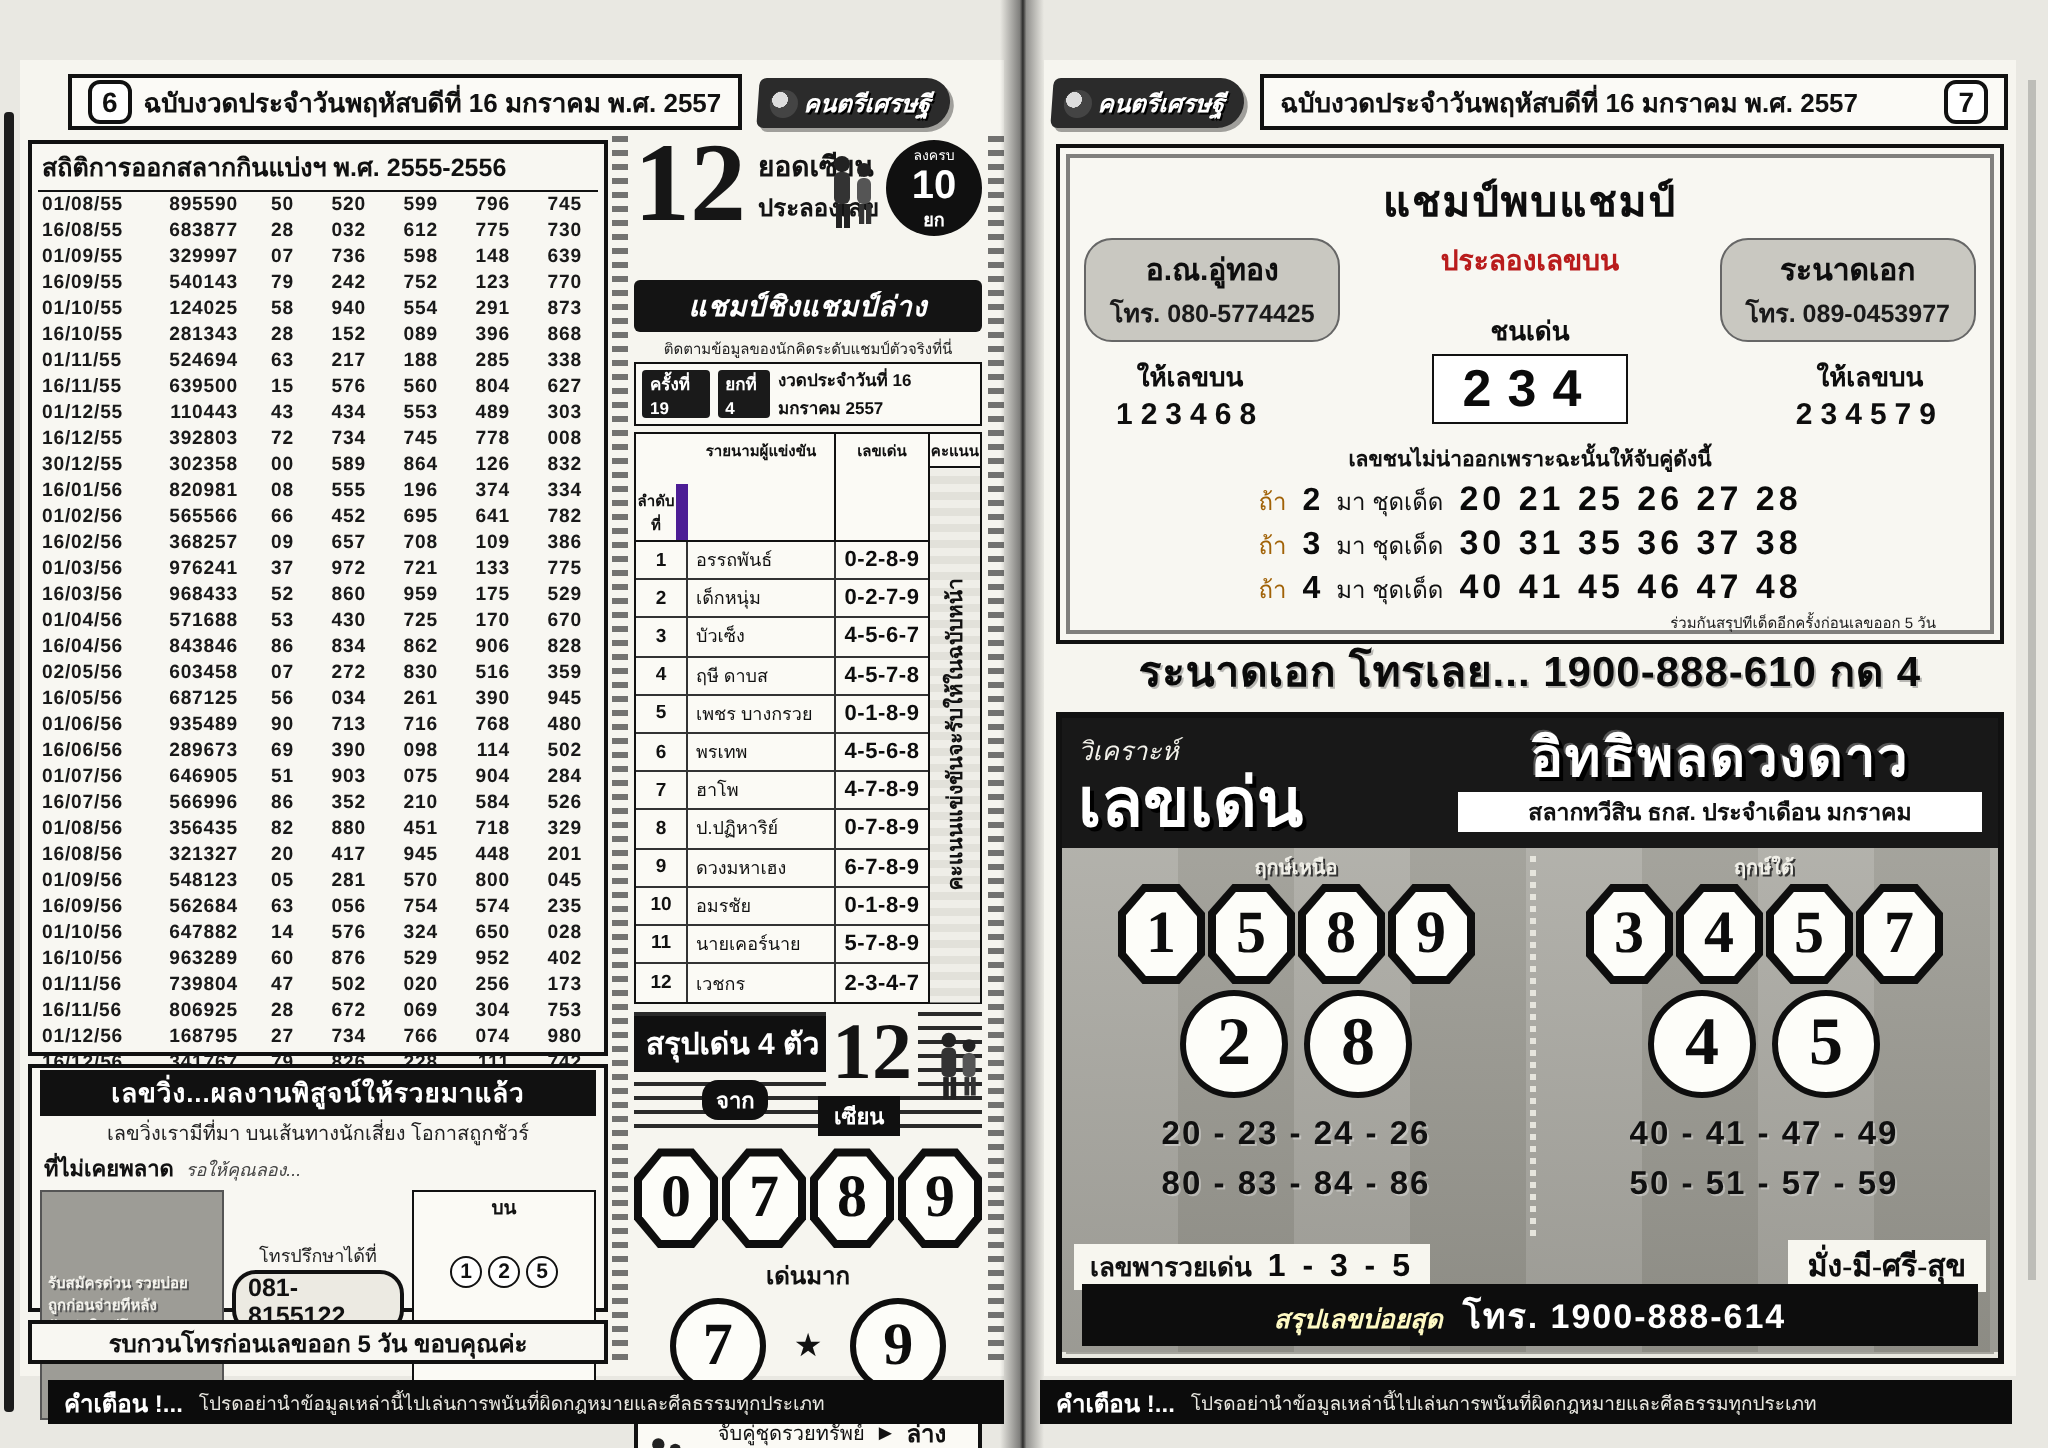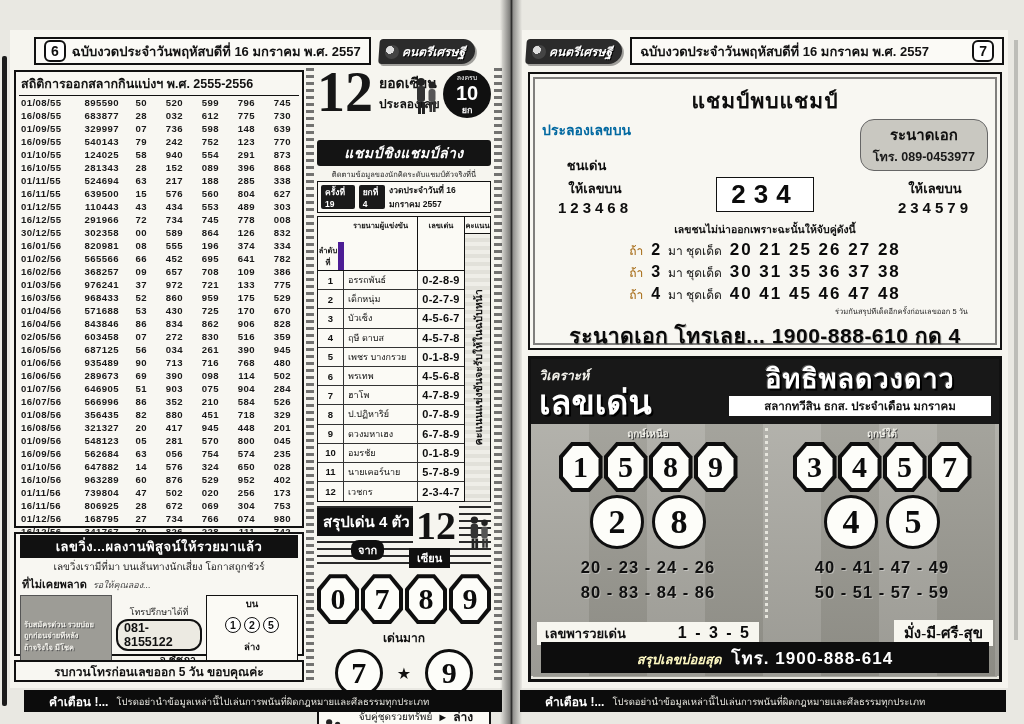--- a/index.html
+++ b/index.html
@@ -43,21 +43,21 @@
   .run-line3{display:flex;gap:6px;align-items:baseline;padding:0 2px;}
   .run-line3 b{font-size:11px;color:#111;}
   .run-line3 i{font-size:9px;color:#444;}
   .run-bottom{display:flex;gap:4px;align-items:stretch;margin-top:2px;}
   .promo{width:92px;background:#9d9c96;border:1px solid #555;padding:2px 3px;display:flex;flex-direction:column;justify-content:center;}
   .promo div{color:#f3f2ec;font-weight:bold;font-size:7.5px;text-shadow:1px 1px 0 #555;line-height:1.5;white-space:nowrap;}
   .consult{flex:1;display:flex;flex-direction:column;align-items:center;justify-content:center;}
   .consult-label{font-size:9px;color:#222;}
   .phone-chip{border:2px solid #111;border-radius:12px;font-weight:bold;font-size:12.5px;padding:0 6px;color:#111;background:#eceae2;}
   .teacher{font-weight:bold;font-size:10.5px;color:#111;align-self:flex-end;margin-right:6px;}
-  .updown{width:92px;border:1px solid #111;display:flex;flex-direction:column;align-items:center;justify-content:center;gap:6px;background:#fbfaf5;}
+  .updown{width:92px;border:1px solid #111;display:flex;flex-direction:column;align-items:center;justify-content:center;gap:17px;background:#fbfaf5;}
   .ud-label{font-weight:bold;font-size:9.5px;color:#111;}
   .digit-circles{display:flex;gap:3px;}
   .dcirc{width:16px;height:16px;border:1.5px solid #111;border-radius:50%;display:flex;align-items:center;justify-content:center;
          font-weight:bold;font-size:10.5px;color:#111;background:#fff;}
   .run-footer{position:absolute;left:4px;top:630px;width:290px;height:22px;border:2px solid #111;background:#f8f7f2;
               display:flex;align-items:center;justify-content:center;font-weight:bold;font-size:12px;color:#111;}
 
   
   .contest{position:absolute;left:296px;top:38px;width:196px;height:616px;}
   .orn{position:absolute;top:0;width:8px;height:100%;
@@ -116,78 +116,78 @@
   .star{font-size:16px;color:#111;}
   .pairbox{border:2px solid #111;margin-top:6px;padding:2px 4px 3px;background:#fbfaf5;display:flex;gap:4px;}
   .pair-right{flex:1;}
   .pair-label{display:flex;align-items:center;gap:5px;justify-content:center;}
   .pair-label .pl{font-size:10px;color:#111;}
   .pair-label .arrow{font-size:11px;color:#111;}
   .pair-label .lw{font-weight:bold;font-size:12px;color:#111;}
   .pair-nums{font-family:"Liberation Serif","DejaVu Serif",serif;font-weight:bold;font-size:17px;color:#0c0c0c;text-align:center;line-height:1.25;letter-spacing:.5px;}
 
   
-  .champ{position:absolute;left:6px;top:42px;width:474px;height:278px;border:2px solid #111;background:#f8f7f2;
+  .champ{position:absolute;left:6px;top:42px;width:474px;height:250px;border:2px solid #111;background:#f8f7f2;
          box-shadow:inset 0 0 0 3px #f8f7f2, inset 0 0 0 5px rgba(30,30,30,.55);padding:10px 12px 6px;}
   .champ-title{text-align:center;font-weight:bold;font-size:21px;color:#0e0e0e;letter-spacing:1px;}
   .champ-cols{display:flex;justify-content:space-between;align-items:flex-start;margin-top:2px;}
   .pill{background:#c9c8c1;border:1.5px solid #666;border-radius:14px;padding:3px 12px;text-align:center;}
   .pill .pn{font-weight:bold;font-size:15px;color:#0e0e0e;}
   .pill .pp{font-weight:bold;font-size:12.5px;color:#1a1a1a;}
   .champ-mid{text-align:center;}
-  .champ-mid .cm1{font-weight:bold;font-size:14px;color:#0369a1;text-align:right;}
+  .champ-mid .cm1{font-weight:bold;font-size:14px;color:#b91c1c;text-align:right;}
   .champ-mid .cm2{font-weight:bold;font-size:13px;color:#0e0e0e;margin-top:14px;}
   .give-row{display:flex;justify-content:space-between;align-items:center;margin-top:2px;padding:0 16px;}
   .give{text-align:center;}
   .give .gl{font-weight:bold;font-size:13px;color:#0e0e0e;}
   .give .gd{font-weight:bold;font-size:15px;color:#0e0e0e;letter-spacing:4px;}
   .vs-box{border:1.5px solid #111;background:#fff;padding:1px 14px;font-weight:bold;font-size:26px;color:#0b0b0b;letter-spacing:8px;margin-top:-6px;}
   .champ-note{text-align:center;font-weight:bold;font-size:10.5px;color:#111;margin-top:5px;}
   .ifrow{display:flex;align-items:baseline;justify-content:center;gap:8px;margin-top:2px;}
   .ifrow .w1{font-size:12px;color:#a16207;}
   .ifrow .d{font-weight:bold;font-size:16px;color:#0b0b0b;}
   .ifrow .w2{font-size:12px;color:#111;}
   .ifrow .set{font-weight:bold;font-size:17px;color:#0a0a0a;letter-spacing:2px;}
   .champ-small{text-align:right;font-size:7.5px;color:#222;padding-right:20px;margin-top:1px;}
   .hotline{text-align:center;font-weight:bold;font-size:21px;color:#0a0a0a;margin-top:2px;letter-spacing:.5px;text-shadow:1px 1px 0 rgba(0,0,0,.25);}
 
   
   .stars{position:absolute;left:6px;top:326px;width:474px;height:326px;border:3px solid #111;background:#a5a49d;
          box-shadow:inset 0 0 0 2px #e9e8e0;}
   .stars-head{display:flex;background:#181818;padding:6px 8px 4px;}
   .sh-left{width:190px;}
-  .sh-l1{color:#f2f1ea;font-style:italic;font-weight:bold;font-size:13px;}
+  .sh-l1{color:#f2f1ea;font-style:italic;font-weight:normal;font-size:13px;}
   .sh-l2{color:#fff;font-weight:bold;font-size:34px;line-height:1;font-family:"Liberation Serif","DejaVu Serif",serif;text-shadow:2px 2px 0 #000;}
   .sh-right{flex:1;text-align:center;}
   .sh-r1{color:#fff;font-weight:bold;font-size:27px;line-height:1.05;letter-spacing:1px;text-shadow:2px 2px 0 #000,-1px -1px 0 #555;}
   .sh-r2{background:#fff;color:#111;font-weight:bold;font-size:11.5px;margin-top:3px;padding:1px 2px;}
   .stars-body{position:relative;height:calc(100% - 68px);
      background:
        linear-gradient(180deg,rgba(255,255,255,.12),rgba(0,0,0,.08)),
        repeating-linear-gradient(90deg,#a8a7a0 0 58px,#98978f 58px 116px);}
   .dotline{position:absolute;left:50%;top:4px;bottom:58px;border-left:3px dotted #e6e5dd;}
   .sgroup{position:absolute;top:2px;width:226px;}
   .sgroup.gl{left:4px;} .sgroup.gr{right:4px;}
   .slabel{text-align:center;font-weight:bold;font-size:10px;color:#f0efe8;text-shadow:1px 1px 0 #333;}
   .s-oct{display:flex;justify-content:center;gap:1px;margin-top:1px;}
   .s-oct .oct{width:44px;height:50px;}
   .s-circ{display:flex;justify-content:center;gap:8px;margin-top:3px;}
   .s-circ .bigcirc{width:54px;height:54px;font-size:34px;background:#fdfdf9;}
   .s-nums{margin-top:6px;text-align:center;font-weight:bold;font-size:16.5px;color:#101010;line-height:1.5;letter-spacing:1px;text-shadow:1px 1px 0 rgba(255,255,255,.35);}
   .lucky-row{position:absolute;left:6px;right:6px;bottom:30px;display:flex;justify-content:space-between;align-items:center;}
   .lucky{background:#f7f6ef;padding:1px 8px;display:flex;align-items:baseline;gap:8px;}
   .lucky .ll{font-weight:bold;font-size:13px;color:#111;}
-  .lucky .ld{font-weight:bold;font-size:16px;color:#0a0a0a;letter-spacing:2px;margin-left:44px;}
+  .lucky .ld{font-weight:bold;font-size:16px;color:#0a0a0a;letter-spacing:2px;}
   .bless{background:#f7f6ef;padding:1px 10px;font-weight:bold;font-size:15px;color:#0d0d0d;font-family:"Liberation Serif","DejaVu Serif",serif;}
   .sum-strip{position:absolute;left:10px;right:10px;bottom:3px;background:#0d0d0d;display:flex;justify-content:center;align-items:baseline;gap:10px;padding:2px 0;}
   .sum-strip .s1{color:#fef9c3;font-weight:bold;font-style:italic;font-size:13px;}
   .sum-strip .s2{color:#fff;font-weight:bold;font-size:17px;letter-spacing:1px;}
 
   
-  .warn{position:absolute;top:690px;height:22px;background:#0c0c0c;display:flex;align-items:center;gap:8px;padding:0 25px;}
+  .warn{position:absolute;top:690px;height:22px;background:#0c0c0c;display:flex;align-items:center;gap:8px;padding:0 8px;}
   .warn.wl{left:24px;width:478px;}
   .warn.wr{left:520px;width:486px;}
   .warn .w1{color:#fff;font-weight:bold;font-size:12px;white-space:nowrap;}
   .warn .w2{color:#e8e7e0;font-size:9.5px;white-space:nowrap;overflow:hidden;}
   svg.people{display:block;}
 </style>
 </head>
 <body>
 
 <div class="scan">
@@ -286,21 +286,21 @@
             <span class="sc sc0">01/12/55</span>
             <span class="sc sc1">110443</span>
             <span class="sc sc2">43</span>
             <span class="sc sc3">434</span>
             <span class="sc sc4">553</span>
             <span class="sc sc5">489</span>
             <span class="sc sc6">303</span>
           </div>
           <div class="srow">
             <span class="sc sc0">16/12/55</span>
-            <span class="sc sc1">291966</span>
+            <span class="sc sc1">392803</span>
             <span class="sc sc2">72</span>
             <span class="sc sc3">734</span>
             <span class="sc sc4">745</span>
             <span class="sc sc5">778</span>
             <span class="sc sc6">008</span>
           </div>
           <div class="srow">
             <span class="sc sc0">30/12/55</span>
             <span class="sc sc1">302358</span>
             <span class="sc sc2">00</span>
@@ -743,20 +743,24 @@
       </div>
       <div class="hdr-box" style="margin-left:8px;flex:1;justify-content:space-between;">
         <span class="hdr-title">ฉบับงวดประจำวันพฤหัสบดีที่ 16 มกราคม พ.ศ. 2557</span>
         <span class="pgnum">7</span>
       </div>
     </div>
 
     <div class="champ">
       <div class="champ-title">แชมป์พบแชมป์</div>
       <div class="champ-cols">
+        <div class="pill">
+          <div class="pn">อ.ณ.อู่ทอง</div>
+          <div class="pp">โทร. 080-5774425</div>
+        </div>
         <div class="champ-mid">
           <div class="cm1">ประลองเลขบน</div>
           <div class="cm2">ชนเด่น</div>
         </div>
         <div class="pill">
           <div class="pn">ระนาดเอก</div>
           <div class="pp">โทร. 089-0453977</div>
         </div>
       </div>
       <div class="give-row">

